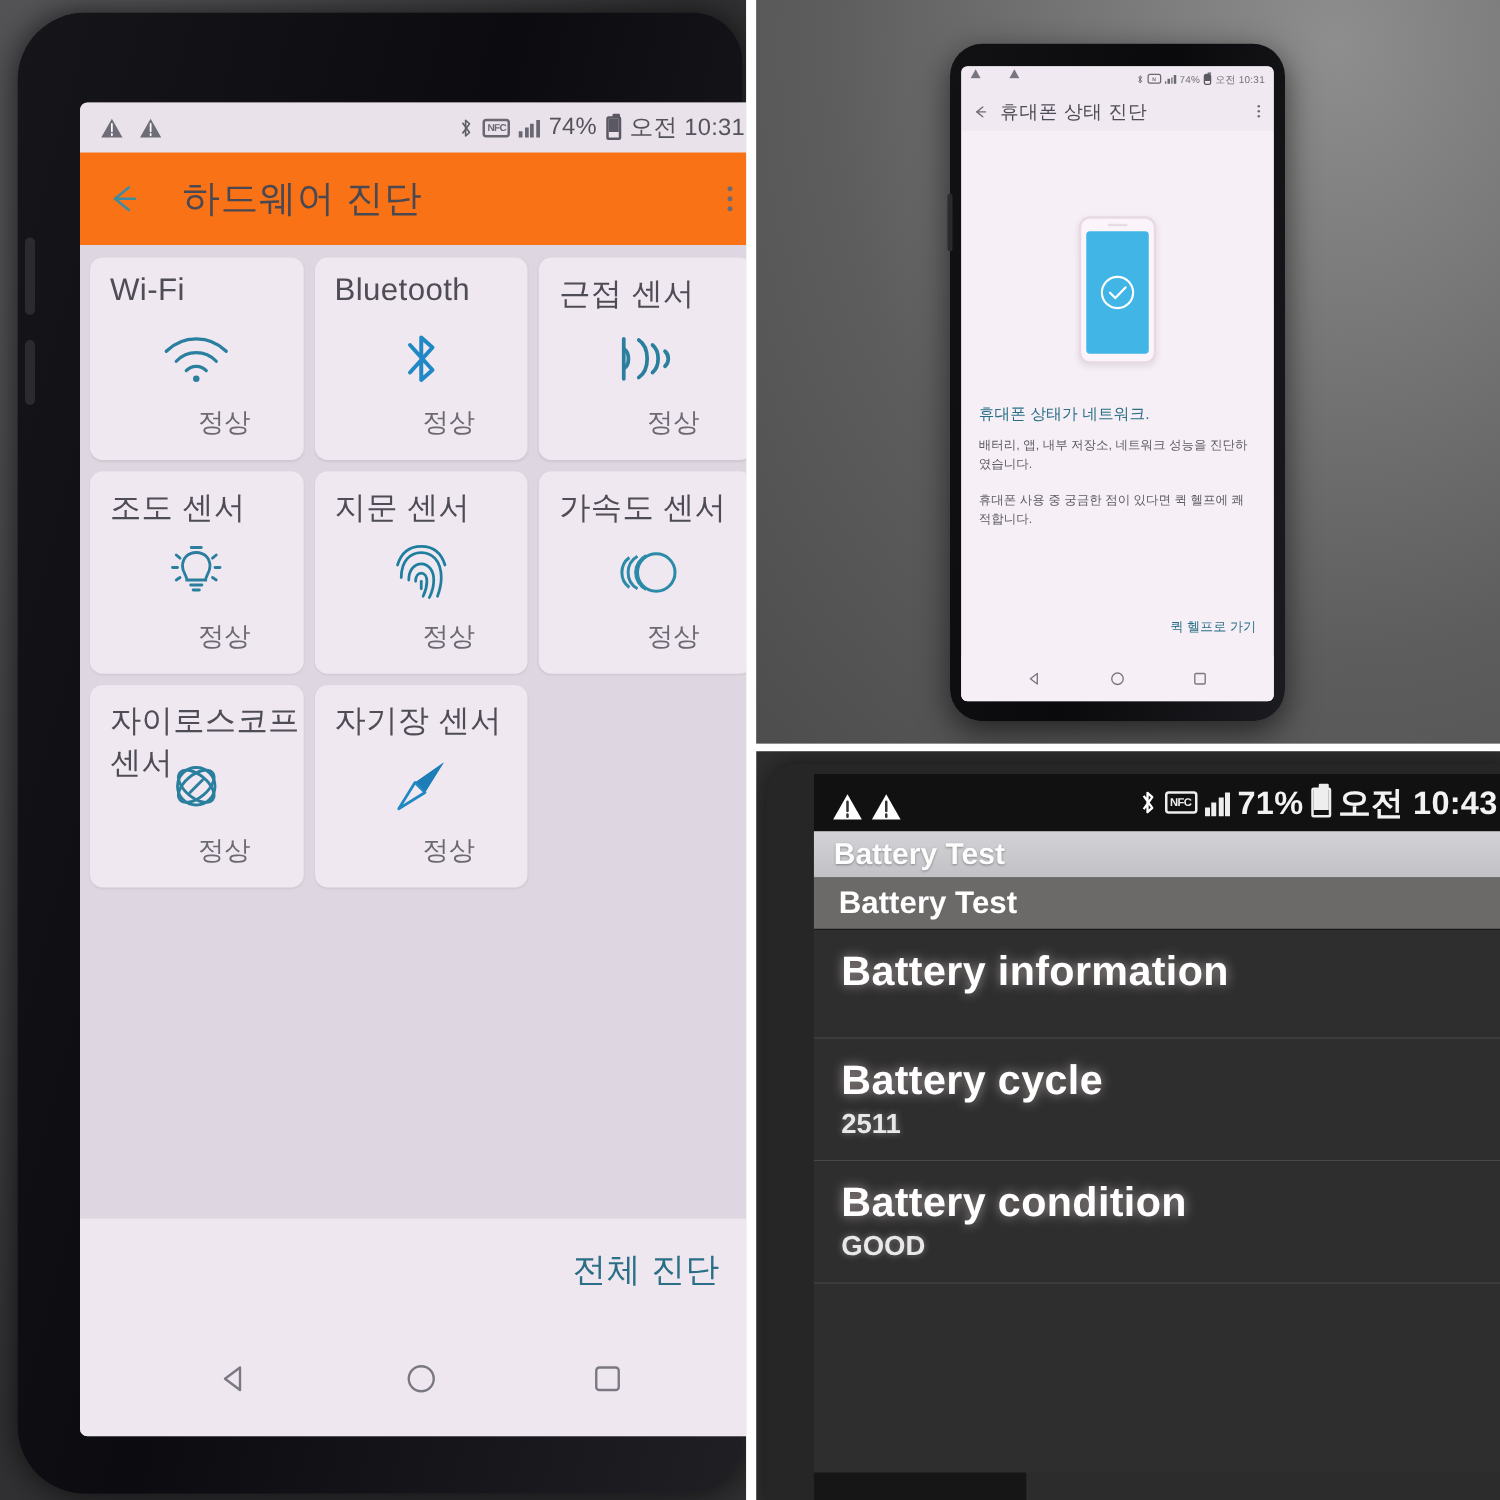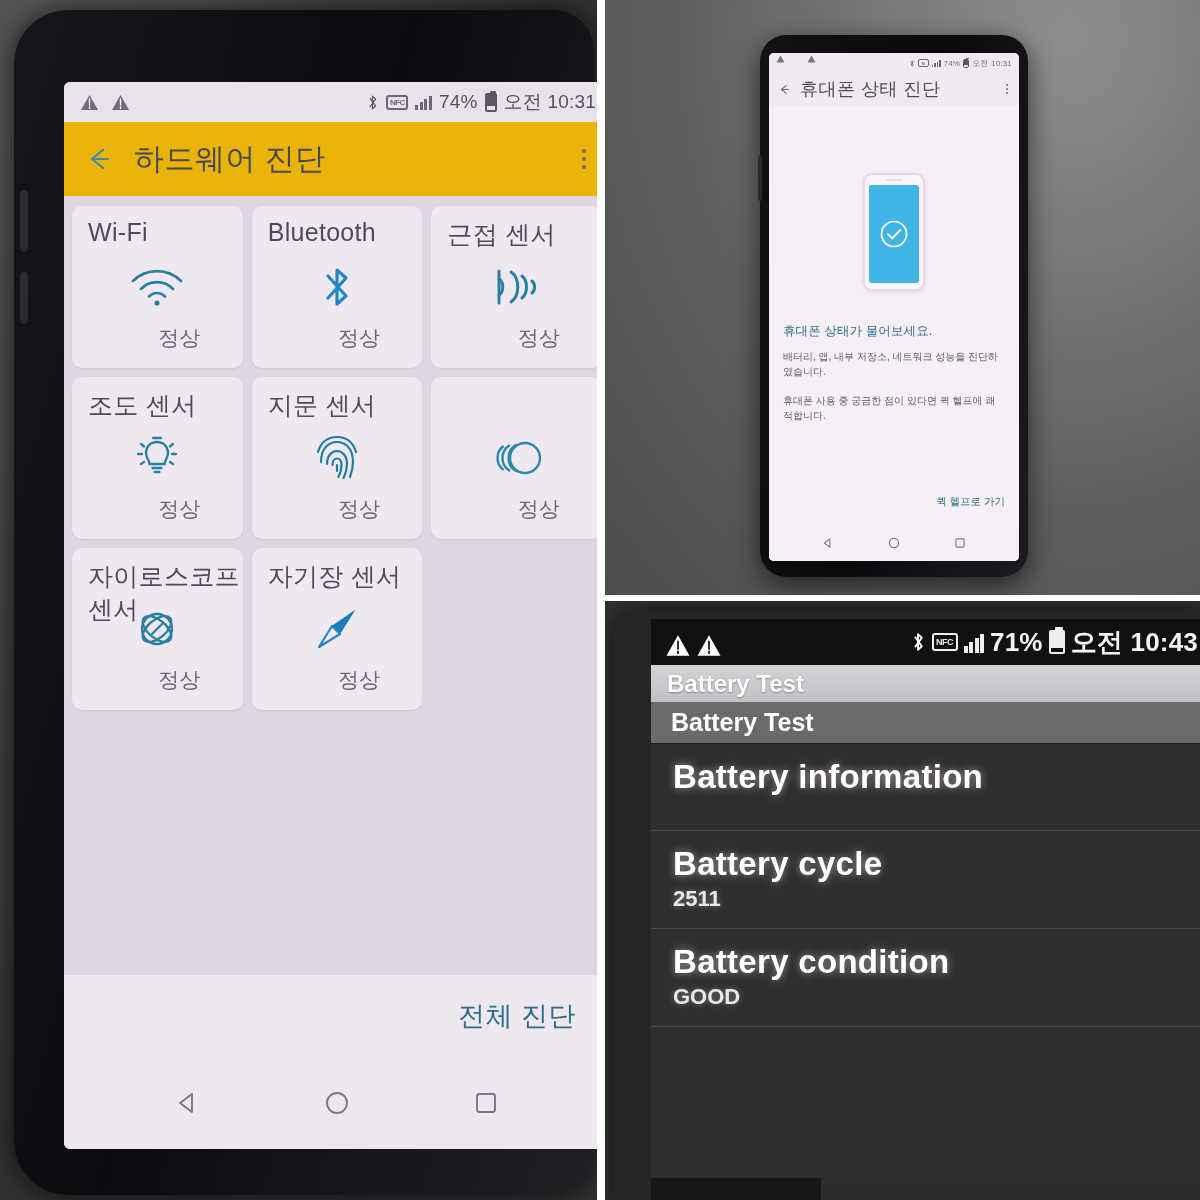--- a/index.html
+++ b/index.html
@@ -68,23 +68,23 @@
   .sig-ico i:nth-child(3){height:11px}
   .sig-ico i:nth-child(4){height:14px}
   .batt-ico {
     width:12px;height:19px;border:2px solid #5a5862;border-radius:2px;position:relative;
     background:linear-gradient(#5a5862 72%, transparent 72%);
   }
   .batt-ico:before{content:"";position:absolute;top:-4px;left:3px;width:6px;height:3px;background:#5a5862;border-radius:1px;}
 
   
   .appbar-left {
-    height:74px; display:flex; align-items:center; gap:20px;
+    height:74px; display:flex; align-items:center; gap:32px;
     padding:0 18px 0 20px;
-    background:#eab308;
+    background:#f97316;
   }
   .back-arrow { width:30px; height:30px; flex:0 0 auto; }
   .back-arrow svg { width:30px;height:30px;display:block; }
   .appbar-title { font-size:30px; color:#4a4852; font-weight:400; letter-spacing:.5px; }
   .kebab { margin-left:auto; display:flex; flex-direction:column; gap:4px; padding:6px; cursor:pointer; }
   .kebab i { width:4px;height:4px;border-radius:50%;background:#6d6b75;display:block; }
 
   
   .grid-wrap {
     background:#ded6e0;
@@ -172,21 +172,21 @@
   .statusbar-tr .sig-ico i:nth-child(4){height:7px}
   .statusbar-tr .batt-ico { width:6px;height:9px;border-width:1px; }
   .statusbar-tr .batt-ico:before{top:-2px;left:1.5px;width:3px;height:1.5px;}
 
   .appbar-tr {
     height:32px; display:flex; align-items:center; gap:9px;
     padding:0 8px 0 9px; background:#f1e9f1;
   }
   .appbar-tr .back-arrow { width:13px;height:13px; }
   .appbar-tr .back-arrow svg { width:13px;height:13px; }
-  .appbar-tr .appbar-title { font-size:18px; color:#4e4c56; }
+  .appbar-tr .appbar-title { font-size:15px; color:#4e4c56; }
   .appbar-tr .kebab { padding:3px; gap:2px; }
   .appbar-tr .kebab i { width:2px;height:2px; }
 
   .tr-body { flex:1; position:relative; background:#f7eff6; padding:0 14px; }
   .phone-illus {
     position:absolute; left:50%; top:68px; transform:translateX(-50%);
     width:62px; height:118px;
     background:#fbf5fb; border:2px solid #e8d9e5; border-radius:9px;
     box-shadow:0 2px 5px rgba(0,0,0,.08);
     display:flex; align-items:center; justify-content:center;
@@ -426,20 +426,21 @@
                       <path d="M13 32c0-8 4.5-13 10-13s10 5 10 13c0 6-1.5 10-3.5 14"></path>
                       <path d="M18.5 33c0-4 2-6.5 4.5-6.5s4.5 2.5 4.5 6.5c0 5-1.5 9-3 12"></path>
                       <path d="M23 33v6"></path>
                     </g>
                   </svg>
               </div>
               <div class="c-status">정상</div>
             </div>
 
             <div class="diag-card">
+              <div class="c-title">가속도 센서</div>
               <div class="c-icon">
                 <svg width="60" height="46" viewBox="0 0 60 46">
                     <g fill="none" stroke="#2a8aa8" stroke-width="2.4">
                       <circle cx="38" cy="23" r="15"></circle>
                       <path d="M30 9.5a15 15 0 0 0 0 27"></path>
                       <path d="M23 10a15 15 0 0 0 0 26"></path>
                       <path d="M16.5 11a15 15 0 0 0 0 24"></path>
                     </g>
                   </svg>
               </div>
@@ -563,21 +564,21 @@
             <div class="illus-screen">
               <span class="illus-check">
                 <svg viewBox="0 0 30 30">
                     <circle cx="15" cy="15" r="12.5" fill="none" stroke="#fff" stroke-width="1.7"></circle>
                     <path d="M9 15.2l4.2 4.2L21.4 11" fill="none" stroke="#fff" stroke-width="1.9" stroke-linecap="round" stroke-linejoin="round"></path>
                   </svg>
               </span>
             </div>
           </div>
 
-          <div class="tr-head">휴대폰 상태가 물어보세요.</div>
+          <div class="tr-head">휴대폰 상태가 네트워크.</div>
           <div class="tr-p1">배터리, 앱, 내부 저장소, 네트워크 성능을 진단하였습니다.</div>
           <div class="tr-p2">휴대폰 사용 중 궁금한 점이 있다면 퀵 헬프에 쾌적합니다.</div>
           <div class="tr-link">퀵 헬프로 가기</div>
 
           <div class="navbar-tr">
             <span class="nv">
               <svg width="12" height="12" viewBox="0 0 26 26">
                   <path d="M17 4 5 13l12 9z" fill="none" stroke="#7a7883" stroke-width="2.4" stroke-linejoin="round"></path>
                 </svg>
             </span>

